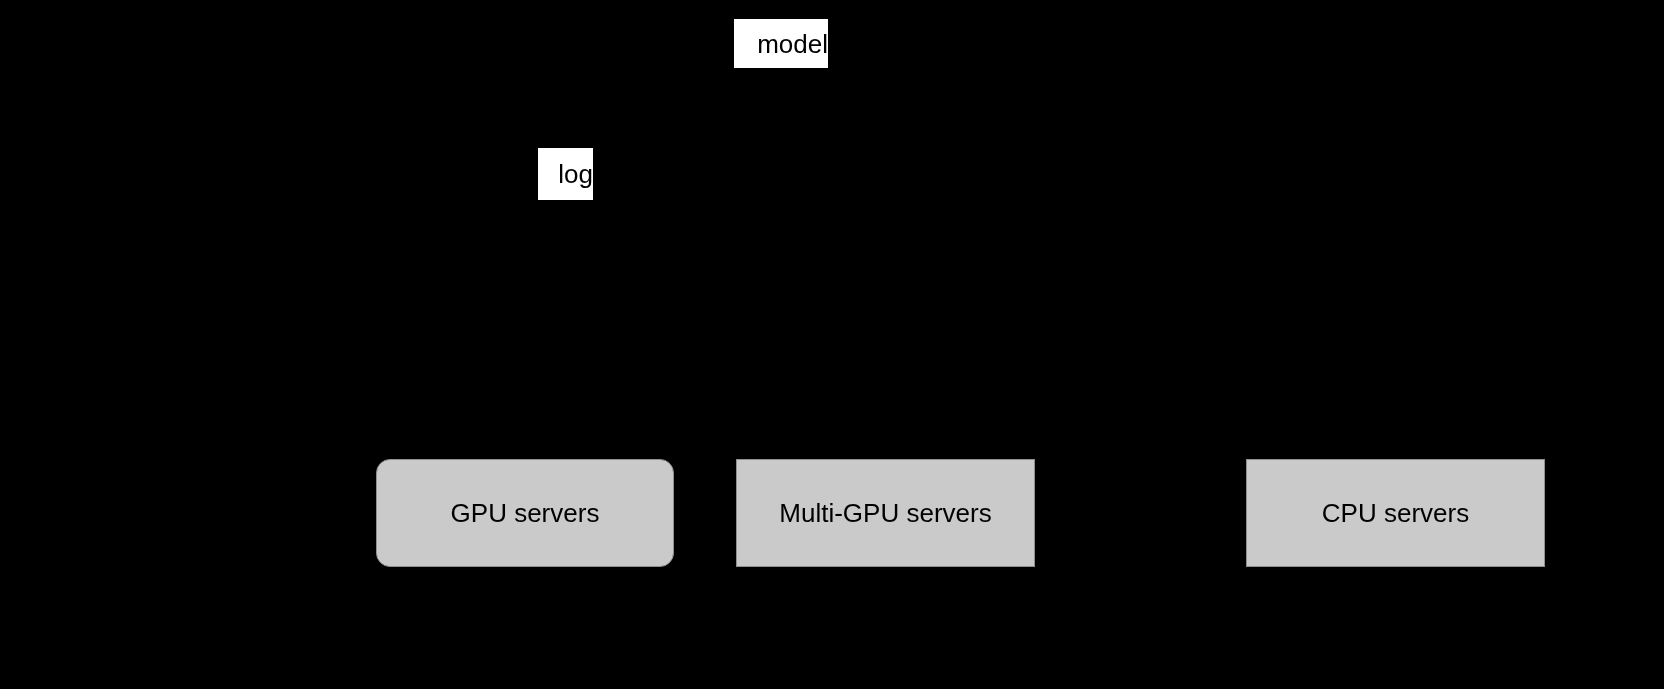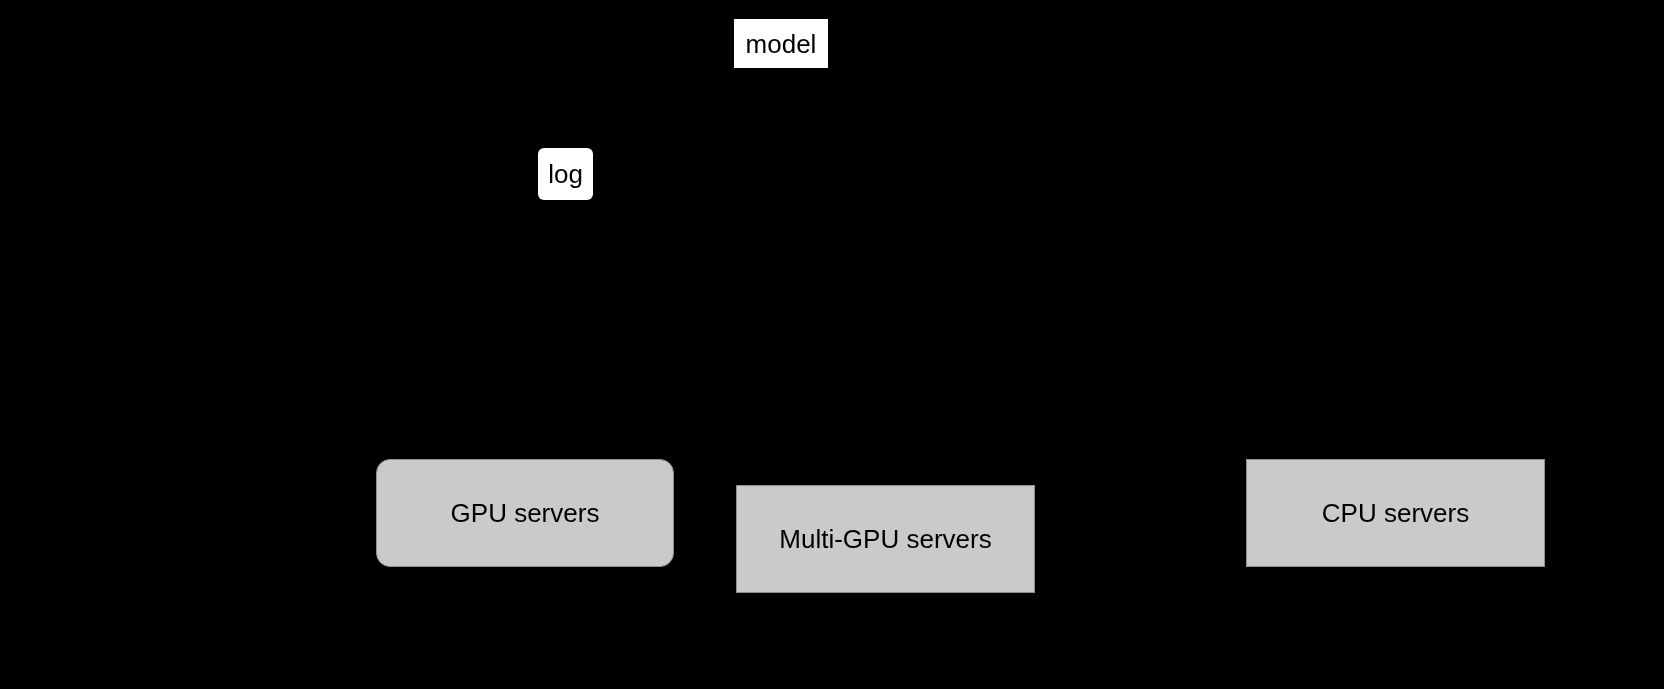--- a/index.html
+++ b/index.html
@@ -21,29 +21,30 @@
     box-sizing: border-box;
     display: flex;
     align-items: center;
     justify-content: center;
     font-size: 26px;
     line-height: 1;
     white-space: nowrap;
   }
   .io-node {
     background: var(--io-fill, #ffffff);
+    justify-content: flex-end;
   }
   .server-node {
     background: var(--server-fill, #cacaca);
     border: 1px solid var(--server-border, #8f8f8f);
   }
   .node-model { left: 734px; top: 19px;  width: 94px;  height: 49px; }
-  .node-log   { left: 538px; top: 148px; width: 55px;  height: 52px; border-radius: 6px; }
+  .node-log   { left: 538px; top: 148px; width: 55px;  height: 52px; }
   .node-gpu   { left: 376px;  top: 459px; width: 298px; height: 108px; border-radius: 14px; }
-  .node-multi { left: 736px;  top: 459px; width: 299px; height: 108px; margin-top: 26px; }
+  .node-multi { left: 736px;  top: 459px; width: 299px; height: 108px; }
   .node-cpu   { left: 1246px; top: 459px; width: 299px; height: 108px; }
 </style>
 </head>
 <body>
 
 <div class="canvas">
 
   <div class="node io-node node-model">
     <span>model</span>
   </div>

